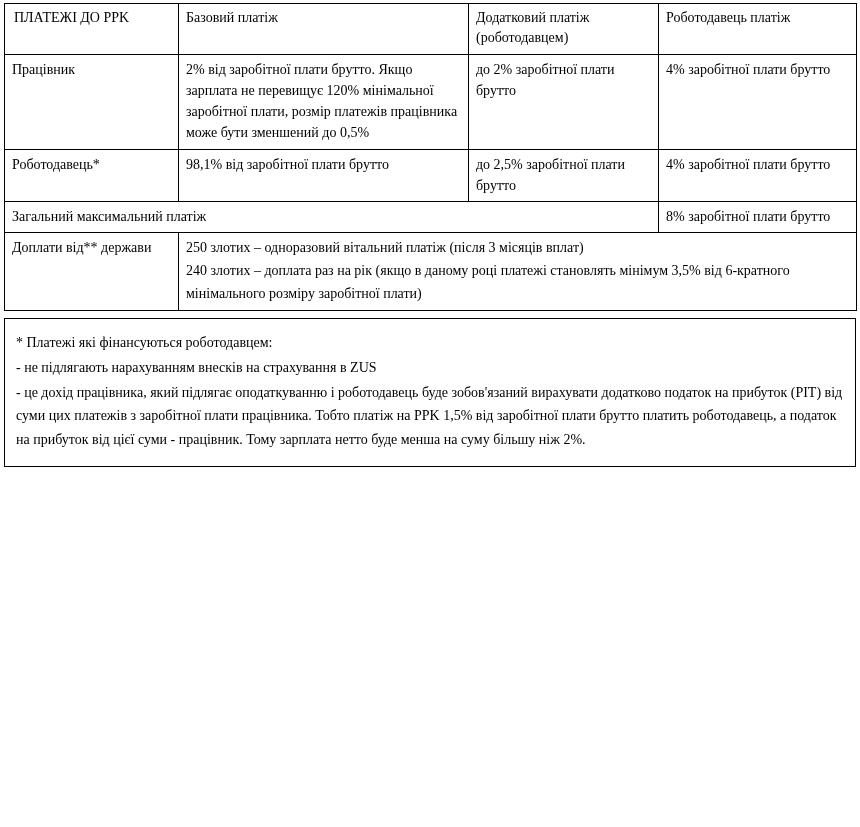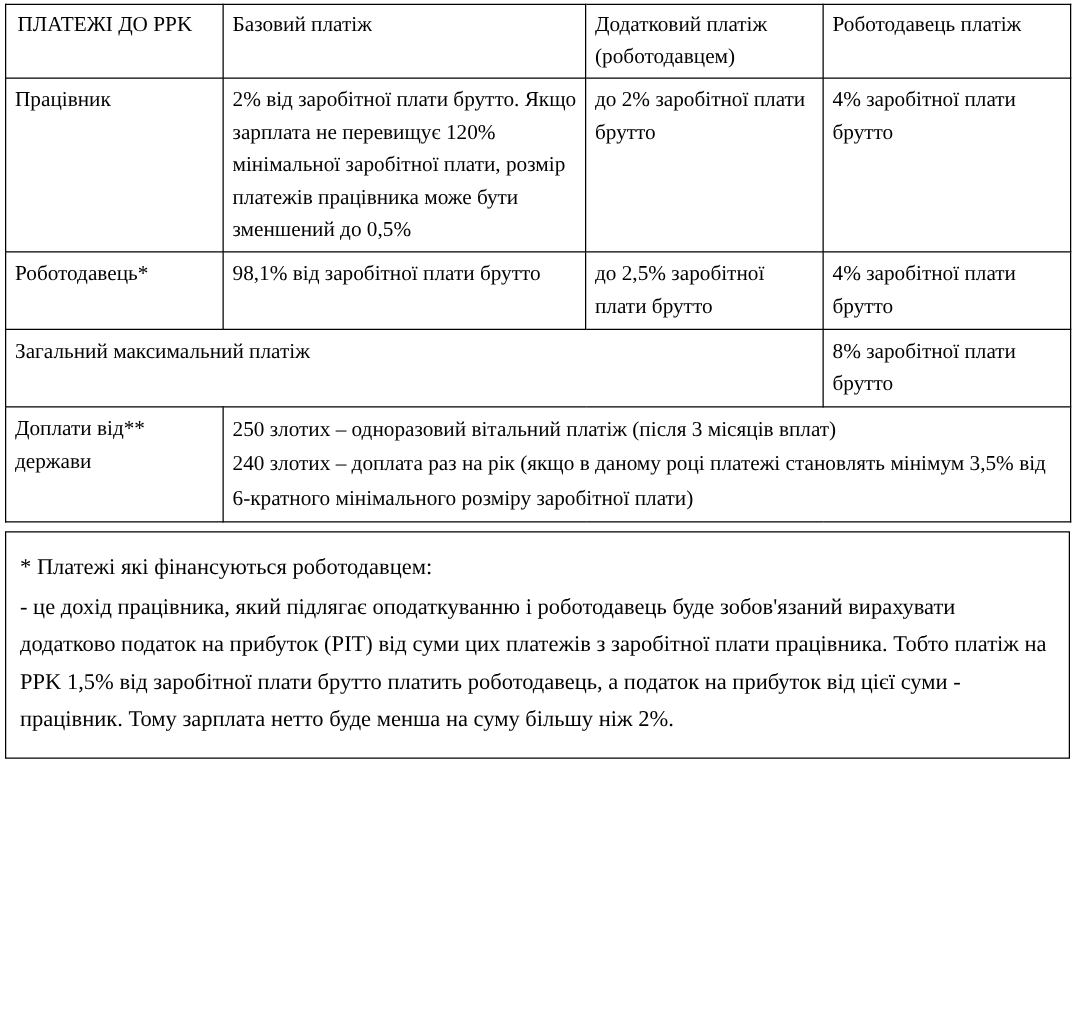--- a/index.html
+++ b/index.html
@@ -22,21 +22,21 @@
     height: 827px;
     box-sizing: border-box;
     padding: 3px 4px 0 4px;
   }
 
   
   table.ppk {
     width: 852px;
     border-collapse: collapse;
     table-layout: fixed;
-    font-size: 17px;
+    font-size: 14px;
     line-height: 1.52;
   }
   table.ppk td, table.ppk th {
     border: 1.4px solid #000000;
     vertical-align: top;
     padding: 4px 7px 5px 7px;
     font-weight: normal;
     text-align: left;
   }
 
@@ -78,21 +78,21 @@
     margin: 0;
   }
 
   
   .notes {
     box-sizing: border-box;
     width: 852px;
     margin-top: 7px;
     border: 1.4px solid #000000;
     padding: 12px 11px 14px 11px;
-    font-size: 18px;
+    font-size: 14px;
     line-height: 1.68;
   }
   .notes p {
     margin: 0 0 1px 0;
     text-align: left;
   }
 </style>
 </head>
 <body>
 
@@ -140,16 +140,17 @@
           <p>250 злотих – одноразовий вітальний платіж (після 3 місяців вплат)</p>
           <p>240 злотих – доплата раз на рік (якщо в даному році платежі становлять мінімум 3,5% від 6-кратного мінімального розміру заробітної плати)</p>
         </td>
       </tr>
 
     </tbody>
   </table>
 
   <div class="notes">
     <p>* Платежі які фінансуються роботодавцем:</p>
+    <p>- не підлягають нарахуванням внесків на страхування в ZUS</p>
     <p>- це дохід працівника, який підлягає оподаткуванню і роботодавець буде зобов'язаний вирахувати додатково податок на прибуток (PIT) від суми цих платежів з заробітної плати працівника. Тобто платіж на PPK 1,5% від заробітної плати брутто платить роботодавець, а податок на прибуток від цієї суми - працівник. Тому зарплата нетто буде менша на суму більшу ніж 2%.</p>
   </div>
 
 </div>
 
 </body></html>

